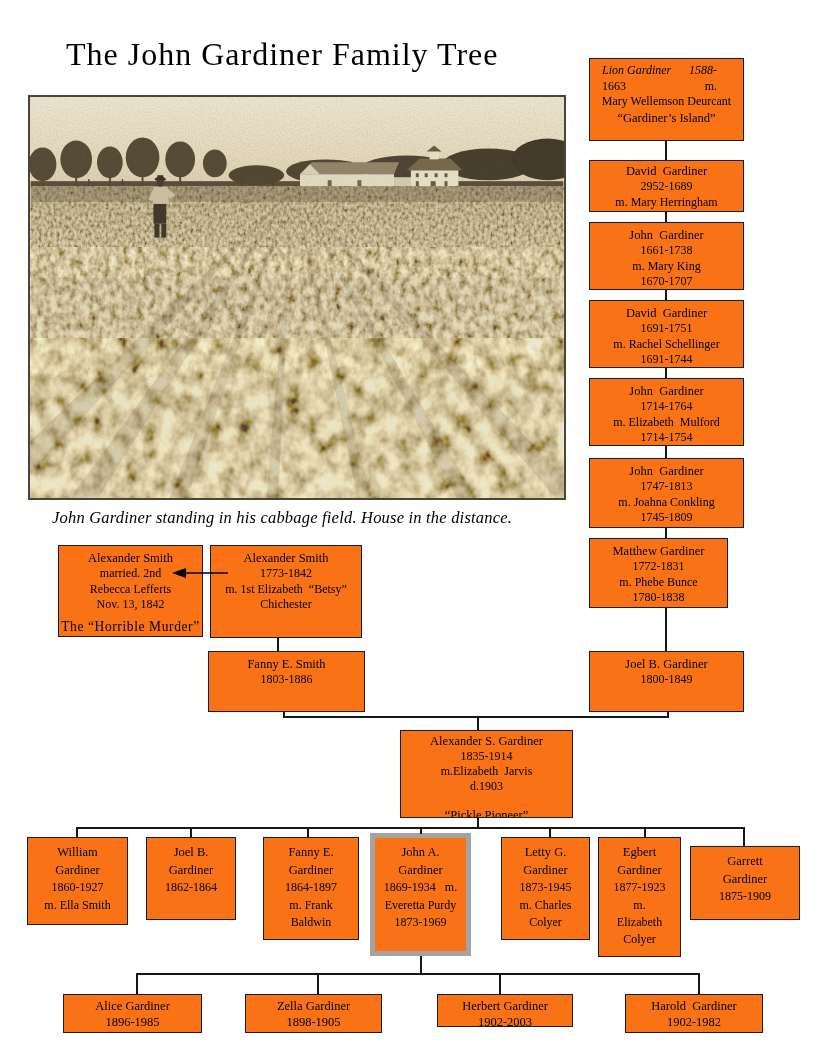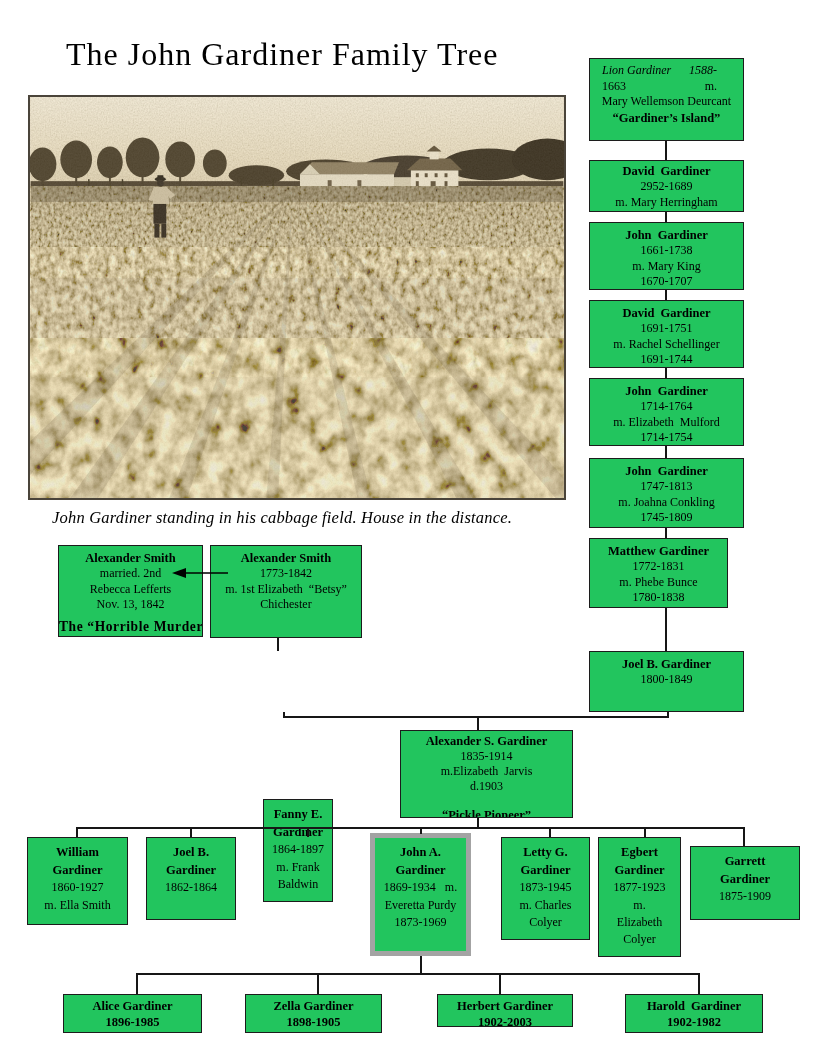--- a/index.html
+++ b/index.html
@@ -5,24 +5,24 @@
   *{box-sizing:border-box;margin:0;padding:0}
   html,body{background:#fff}
   body{width:816px;height:1056px;font-family:"Liberation Serif",serif;color:#000}
   .page{position:relative;width:816px;height:1056px;background:#fff;overflow:hidden}
 
   .title{position:absolute;left:66px;top:36px;width:470px;font-size:32px;letter-spacing:1px;white-space:nowrap}
 
   .photo{position:absolute;left:28px;top:95px;width:538px;height:405px;border:2px solid #4a443a;background:#e9dfcb}
   .caption{position:absolute;left:52px;top:508px;width:520px;font-size:16.5px;font-style:italic;letter-spacing:.2px}
 
-  .pbox{position:absolute;border:1.5px solid #1c1c1c;background:#22c55e;text-align:center;
+  .pbox{position:absolute;border:1.5px solid #1c1c1c;background:#f97316;text-align:center;
         padding-top:4px;font-size:12px;line-height:1.3;overflow:hidden}
   .pbox .bl{white-space:nowrap}
-  .b{font-weight:bold;font-size:12.5px}
+  .b{font-weight:normal;font-size:12.5px}
   .i{font-style:italic}
   .split{display:flex;justify-content:space-between;padding:0 26px 0 12px;white-space:nowrap}
   .gen{line-height:1.45;padding-top:5px}
   .tight{line-height:1.22;padding-top:3px}
   .thick{border:5px solid #a3a3a3}
   .chiller{font-size:13.5px;letter-spacing:.6px;margin-top:5px;transform:scaleY(1.08)}
 
   .conn{position:absolute;background:#161616}
   .ch{height:2px}
   .cv{width:2px}
@@ -214,20 +214,24 @@
       <div class="bl">Rebecca Lefferts</div>
       <div class="bl">Nov. 13, 1842</div>
       <div class="bl b chiller">The “Horrible Murder”</div>
     </div>
   <div class="pbox" style="left:210px;top:545px;width:152px;height:93px">
       <div class="bl b">Alexander Smith</div>
       <div class="bl">1773-1842</div>
       <div class="bl">m. 1st Elizabeth &nbsp;“Betsy”</div>
       <div class="bl">Chichester</div>
     </div>
+  <div class="pbox" style="left:208px;top:651px;width:157px;height:61px">
+      <div class="bl b">Fanny E. Smith</div>
+      <div class="bl">1803-1886</div>
+    </div>
 
   <div class="arrow-wrap">
     <svg width="70" height="16" viewBox="0 0 70 16">
       <line x1="14" y1="8" x2="58" y2="8" stroke="#000" stroke-width="1.6"></line>
       <polygon points="2,8 16,3 16,13" fill="#000"></polygon>
     </svg>
   </div>
 
   <div class="pbox tight" style="left:400px;top:730px;width:173px;height:88px">
       <div class="bl b">Alexander S. Gardiner</div>
@@ -242,21 +246,21 @@
       <div class="bl b">William</div>
       <div class="bl b">Gardiner</div>
       <div class="bl">1860-1927</div>
       <div class="bl">m. Ella Smith</div>
     </div>
   <div class="pbox gen" style="left:146px;top:837px;width:90px;height:83px">
       <div class="bl b">Joel B.</div>
       <div class="bl b">Gardiner</div>
       <div class="bl">1862-1864</div>
     </div>
-  <div class="pbox gen" style="left:263px;top:799px;width:70px;height:103px">
+  <div class="pbox gen" style="left:263px;top:837px;width:96px;height:103px">
       <div class="bl b">Fanny E.</div>
       <div class="bl b">Gardiner</div>
       <div class="bl">1864-1897</div>
       <div class="bl">m. Frank</div>
       <div class="bl">Baldwin</div>
     </div>
   <div class="pbox gen thick" style="left:370px;top:833px;width:101px;height:123px">
       <div class="bl b">John A.</div>
       <div class="bl b">Gardiner</div>
       <div class="bl">1869-1934&nbsp;&nbsp; m.</div>

